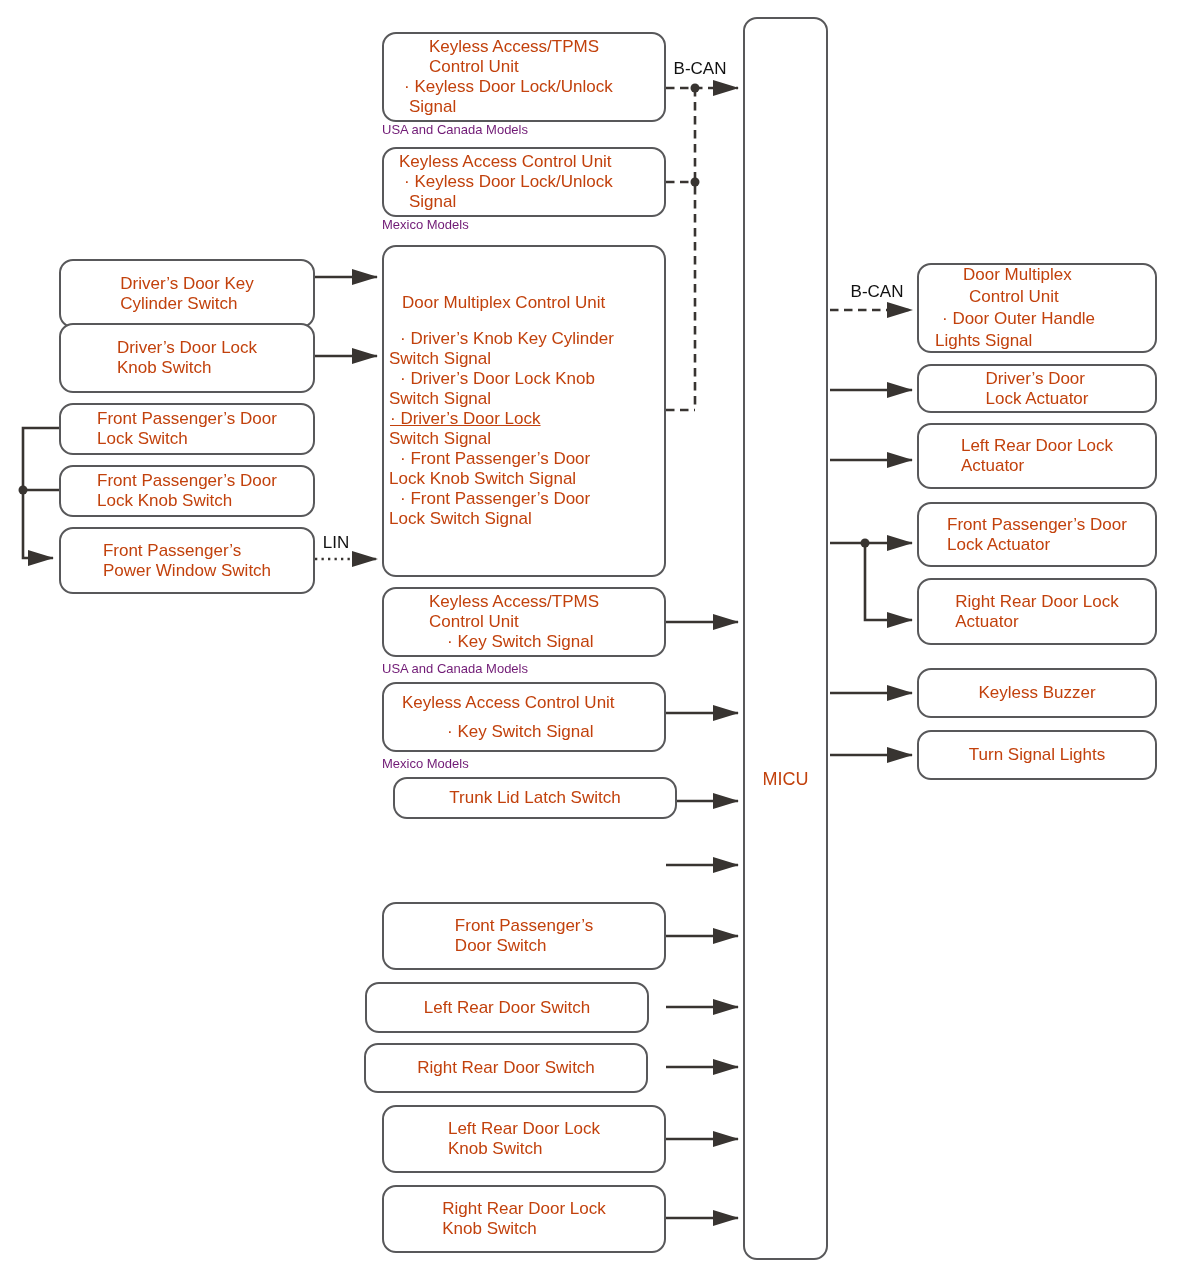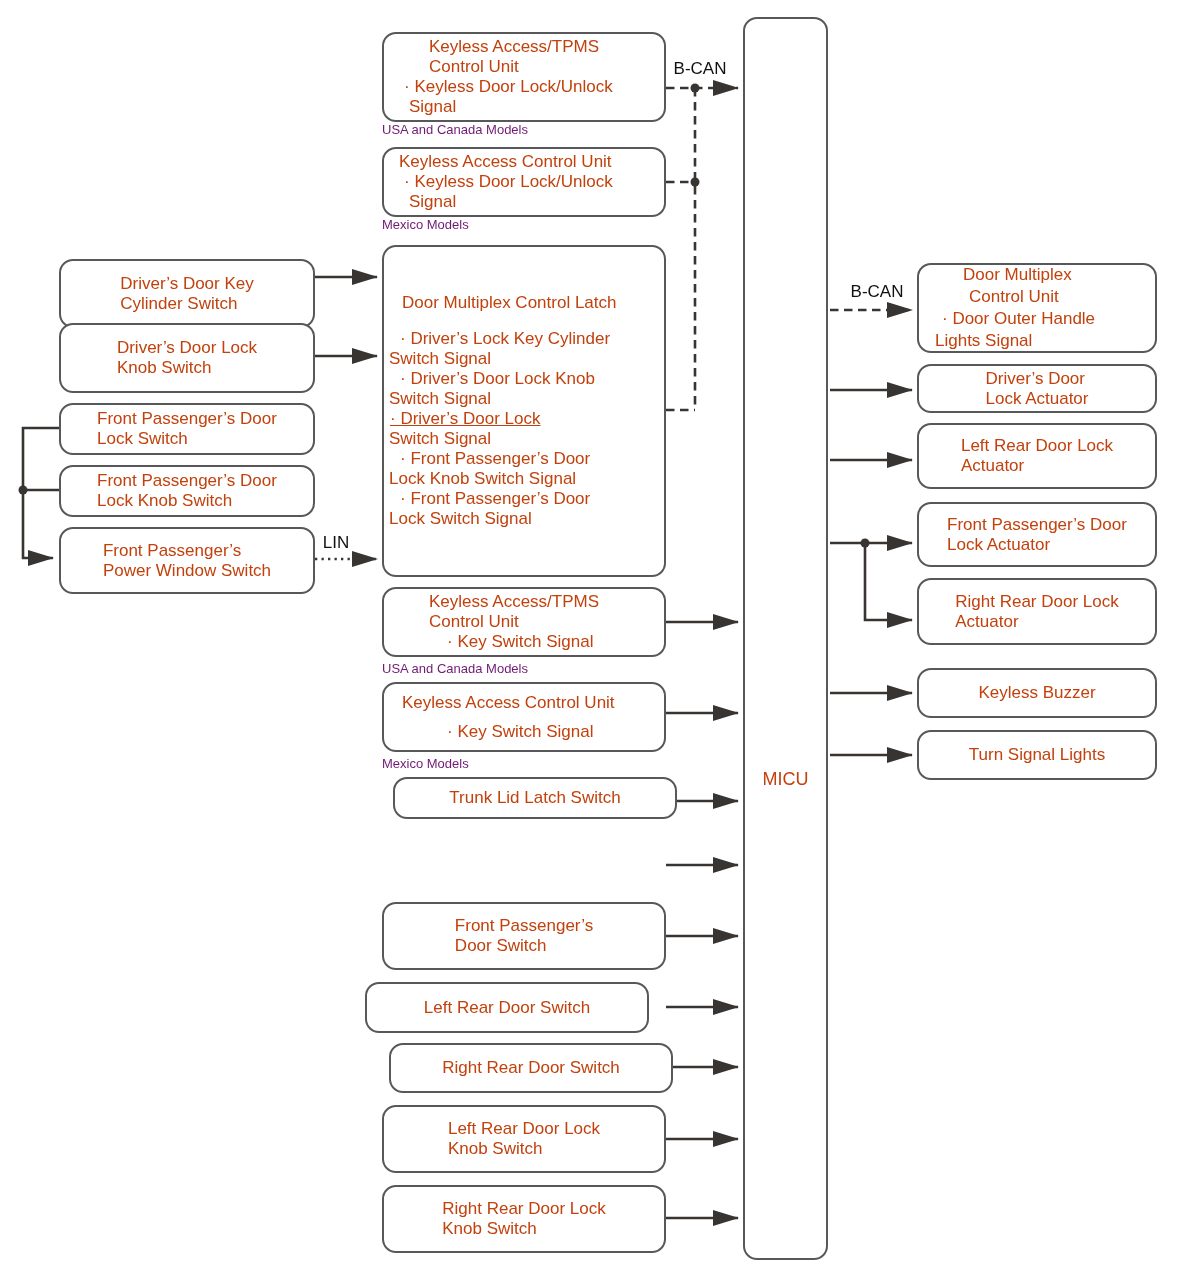--- a/index.html
+++ b/index.html
@@ -120,22 +120,22 @@
   <div class="caption" style="left:382px;top:121px;">USA and Canada Models</div>
 
   <div class="box" style="left:382px;top:147px;width:284px;height:70px;padding-left:15px;">
     <span class="ln">Keyless Access Control Unit</span>
     <span class="ln" style="margin-left:5px;">· Keyless Door Lock/Unlock</span>
     <span class="ln" style="margin-left:10px;">Signal</span>
   </div>
   <div class="caption" style="left:382px;top:216px;">Mexico Models</div>
 
   <div class="box" style="left:382px;top:245px;width:284px;height:332px;padding-left:5px;">
-    <span class="ln" style="margin-left:13px;margin-bottom:16px;">Door Multiplex Control Latch</span>
-    <span class="ln" style="margin-left:11px;">· Driver’s Lock Key Cylinder</span>
+    <span class="ln" style="margin-left:13px;margin-bottom:16px;">Door Multiplex Control Unit</span>
+    <span class="ln" style="margin-left:11px;">· Driver’s Knob Key Cylinder</span>
     <span class="ln">Switch Signal</span>
     <span class="ln" style="margin-left:11px;">· Driver’s Door Lock Knob</span>
     <span class="ln">Switch Signal</span>
     <span class="ln" style="margin-left:1px;text-decoration:underline;">· Driver’s Door Lock</span>
     <span class="ln">Switch Signal</span>
     <span class="ln" style="margin-left:11px;">· Front Passenger’s Door</span>
     <span class="ln">Lock Knob Switch Signal</span>
     <span class="ln" style="margin-left:11px;">· Front Passenger’s Door</span>
     <span class="ln">Lock Switch Signal</span>
   </div>
@@ -162,21 +162,21 @@
     <div class="tb">
         <span class="ln">Front Passenger’s</span>
         <span class="ln">Door Switch</span>
       </div>
   </div>
   <div class="box cbox" style="left:365px;top:982px;width:284px;height:51px;">
     <div class="tb">
         <span class="ln">Left Rear Door Switch</span>
       </div>
   </div>
-  <div class="box cbox" style="left:389px;top:1043px;width:284px;height:50px;">
+  <div class="box cbox" style="left:364px;top:1043px;width:284px;height:50px;">
     <div class="tb">
         <span class="ln">Right Rear Door Switch</span>
       </div>
   </div>
   <div class="box cbox" style="left:382px;top:1105px;width:284px;height:68px;">
     <div class="tb">
         <span class="ln">Left Rear Door Lock</span>
         <span class="ln">Knob Switch</span>
       </div>
   </div>

